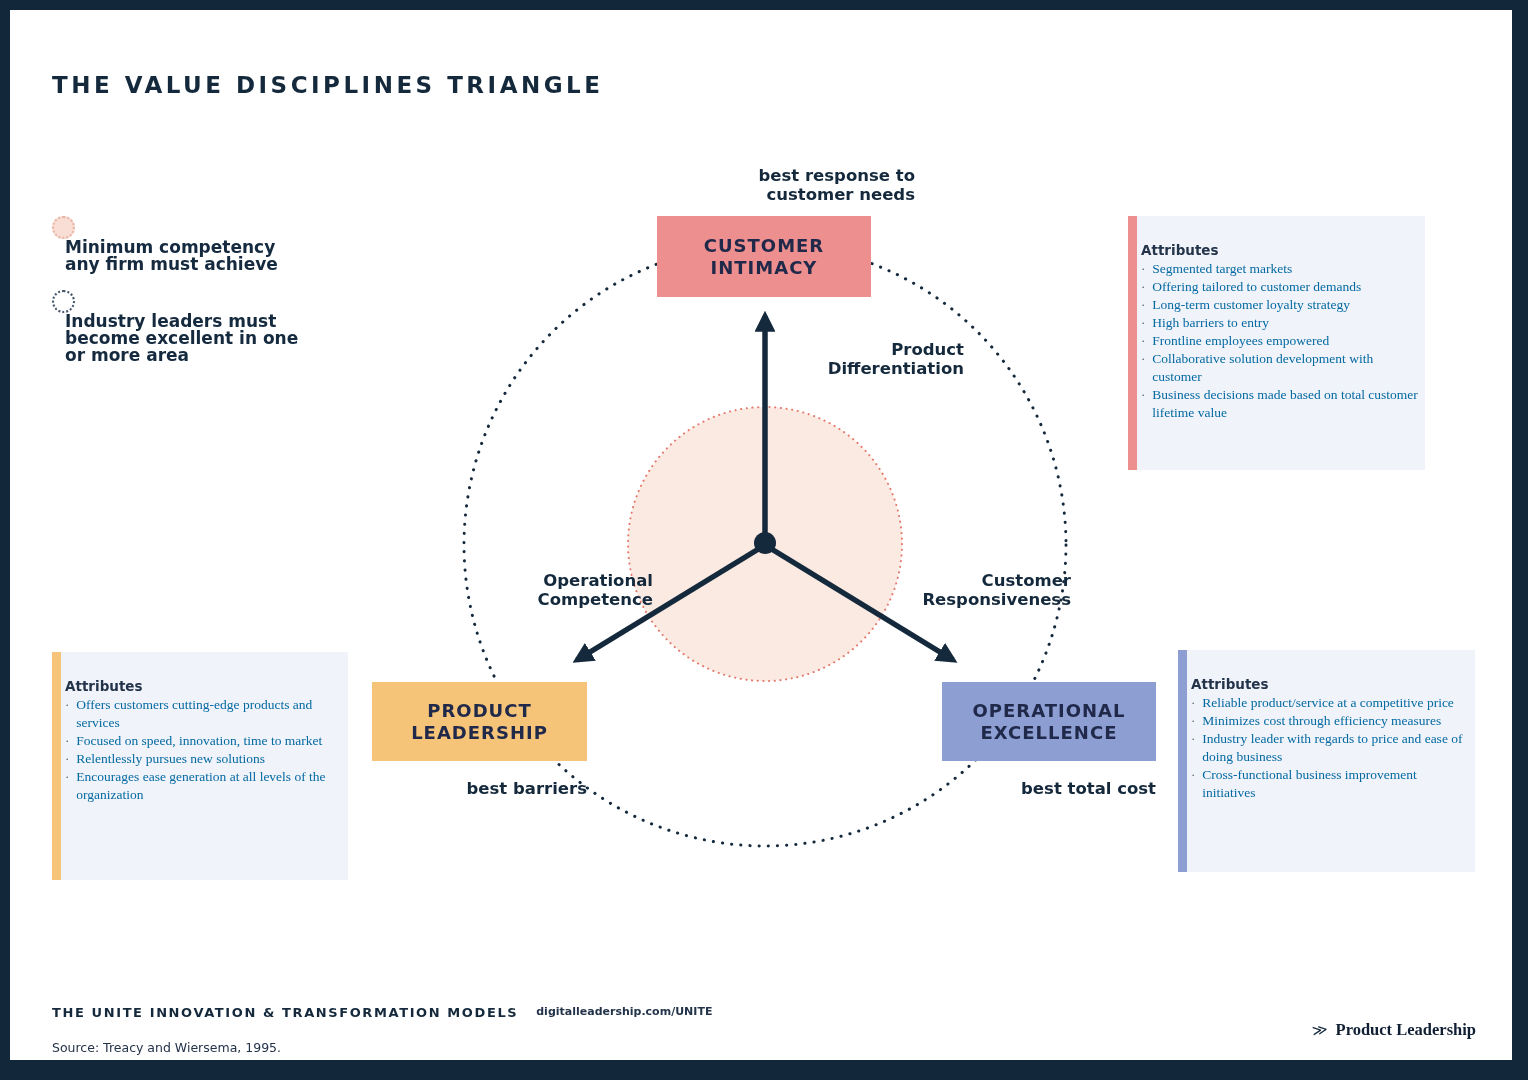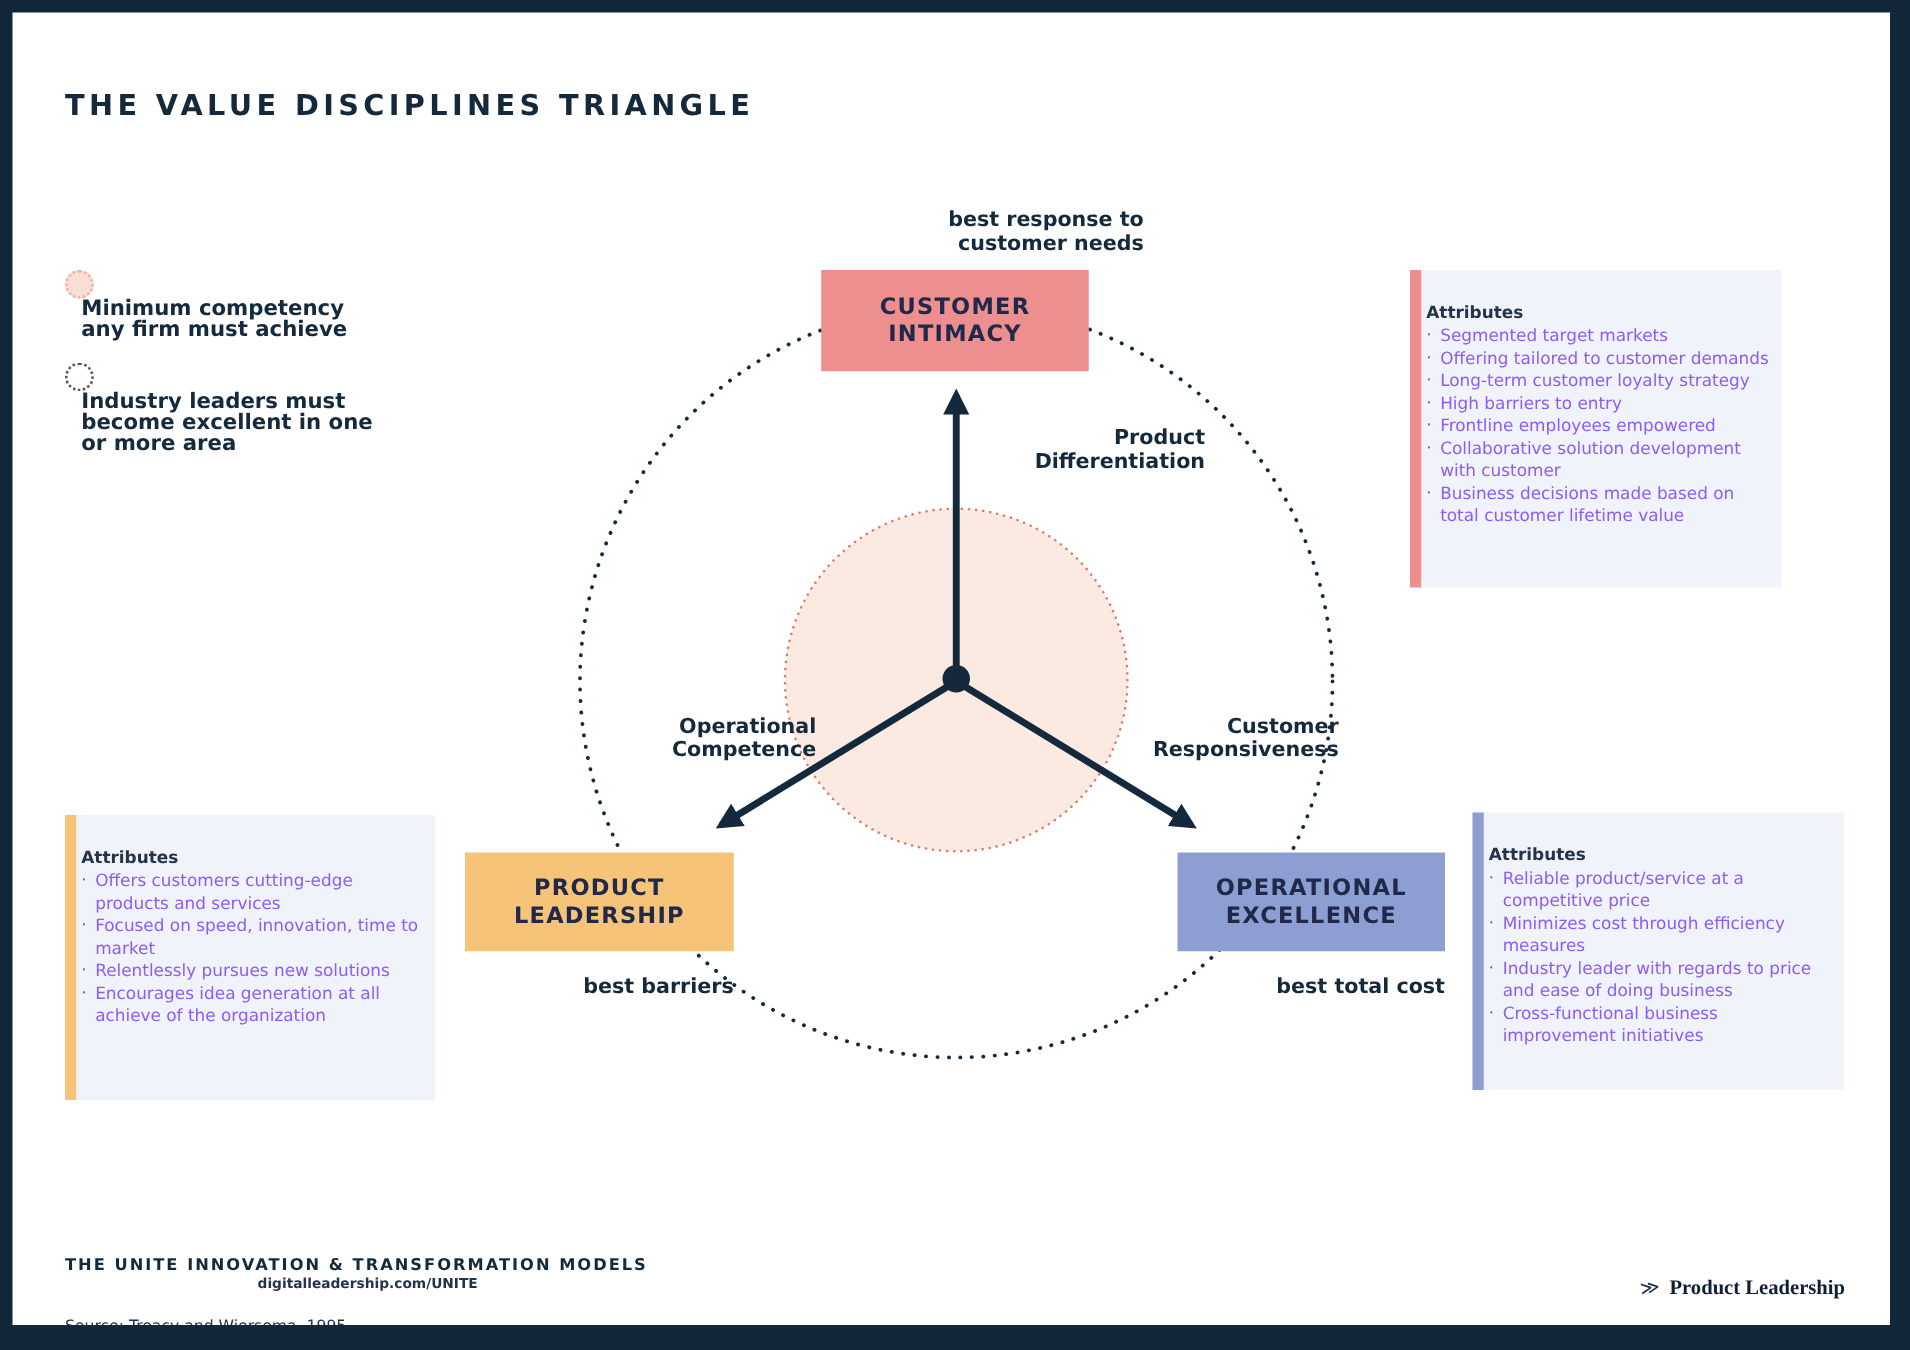--- a/index.html
+++ b/index.html
@@ -50,27 +50,27 @@
   .panel-tr { left:1128px; top:216px; width:297px; height:254px; }
   .panel-bl { left:52px;   top:652px; width:296px; height:228px; }
   .panel-br { left:1178px; top:650px; width:297px; height:222px; }
   .panel-bar { position:absolute; left:0; top:0; bottom:0; width:9px; }
   .bar-pink   { background:#EE8F8F; }
   .bar-orange { background:#F6C478; }
   .bar-blue   { background:#8D9ED3; }
   .panel-body { position:absolute; left:9px; top:26px; right:7px; padding-left:4px; }
   .panel-heading { font-size:13.5px; font-weight:700; color:#23334A; margin-bottom:2px; }
   .panel-list { list-style:none; }
-  .panel-item { display:flex; font-size:13.5px; line-height:18px; color:#8b5cf6; }
+  .panel-item { display:flex; font-size:13.5px; line-height:18px; color:#0369a1;font-family:Liberation Serif, serif; }
   .panel-item::before { content:"·"; color:#4E5F74; font-size:13px; margin-right:7px;
                         flex:0 0 auto; line-height:18px; }
 
   
   .footer-left { position:absolute; left:52px; top:1005px; }
-  .footer-line1 { display:flex; align-items:center;flex-direction:column; }
+  .footer-line1 { display:flex; align-items:flex-start; }
   .series-title { font-size:13px; font-weight:800; letter-spacing:1.6px; color:#15293C; }
   .footer-url { font-size:11px; font-weight:700; color:#23334A; margin-left:18px; }
   .footer-source { font-size:12.5px; color:#23334A; margin-top:20px; }
   .brand { position:absolute; right:52px; top:1020px; display:flex; align-items:center; }
   .brand-icon { font-size:15px; color:#15293C; transform:rotate(-8deg); margin-right:8px;
                 font-weight:400; }
   .brand-name { font-family:"Liberation Serif","DejaVu Serif",serif; font-weight:700;
                 font-size:16.5px; color:#101F33; }
 </style>
 </head>
@@ -166,21 +166,21 @@
       <li class="panel-item">
             <span class="item-text">Offers customers cutting-edge products and services</span>
           </li>
           <li class="panel-item">
             <span class="item-text">Focused on speed, innovation, time to market</span>
           </li>
           <li class="panel-item">
             <span class="item-text">Relentlessly pursues new solutions</span>
           </li>
           <li class="panel-item">
-            <span class="item-text">Encourages idea generation at all achieve of the organization</span>
+            <span class="item-text">Encourages ease generation at all levels of the organization</span>
           </li>
         </ul>
     </div>
   </aside>
 
   <aside class="panel panel-br">
     <div class="panel-bar bar-blue"></div>
     <div class="panel-body">
       <div class="panel-heading">Attributes</div>
       <ul class="panel-list">

